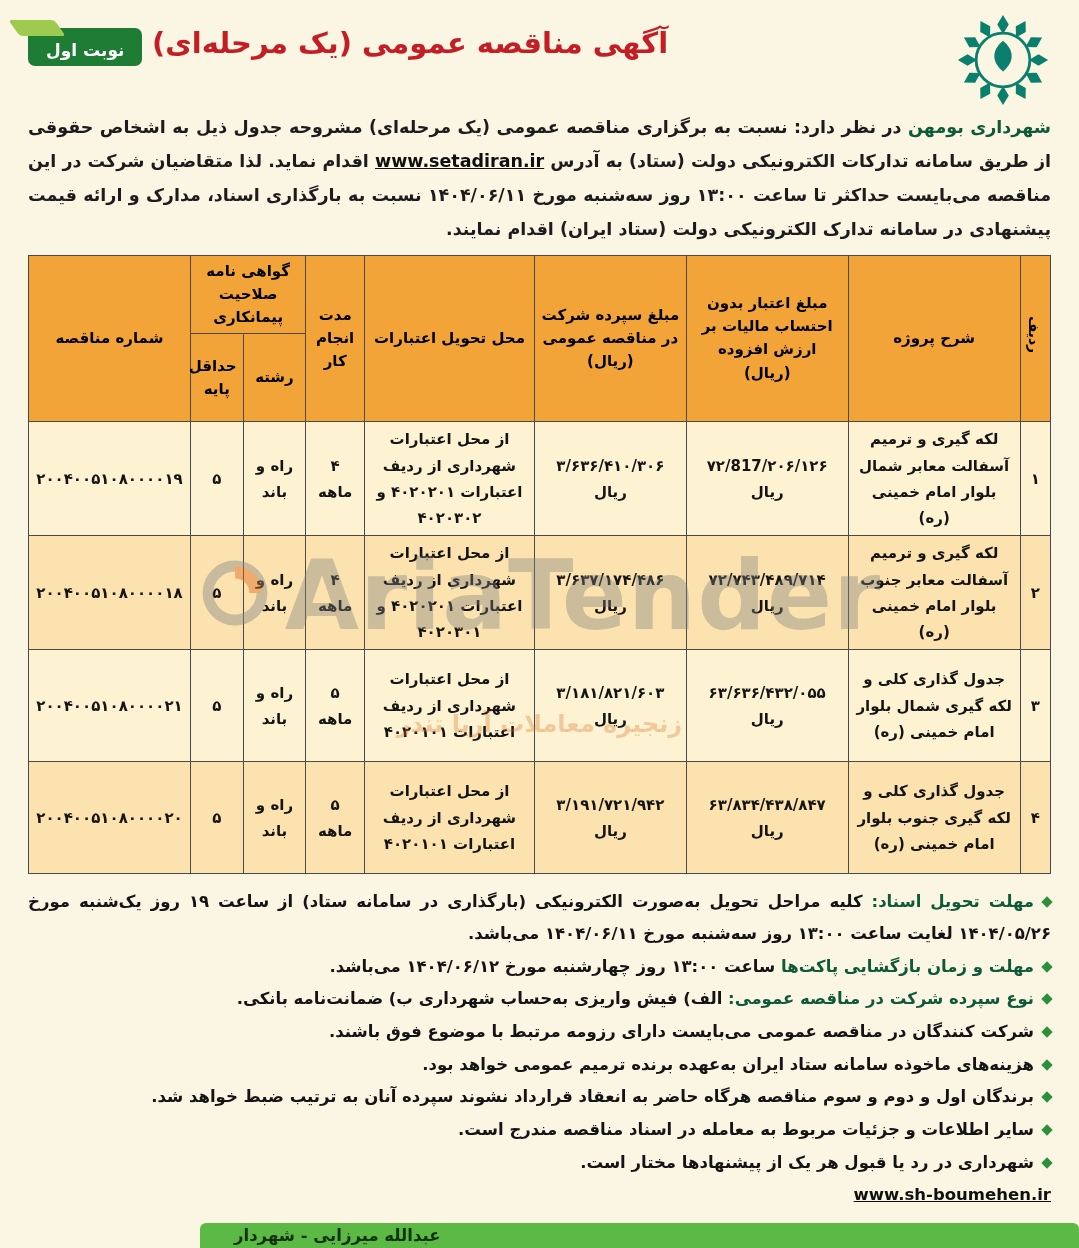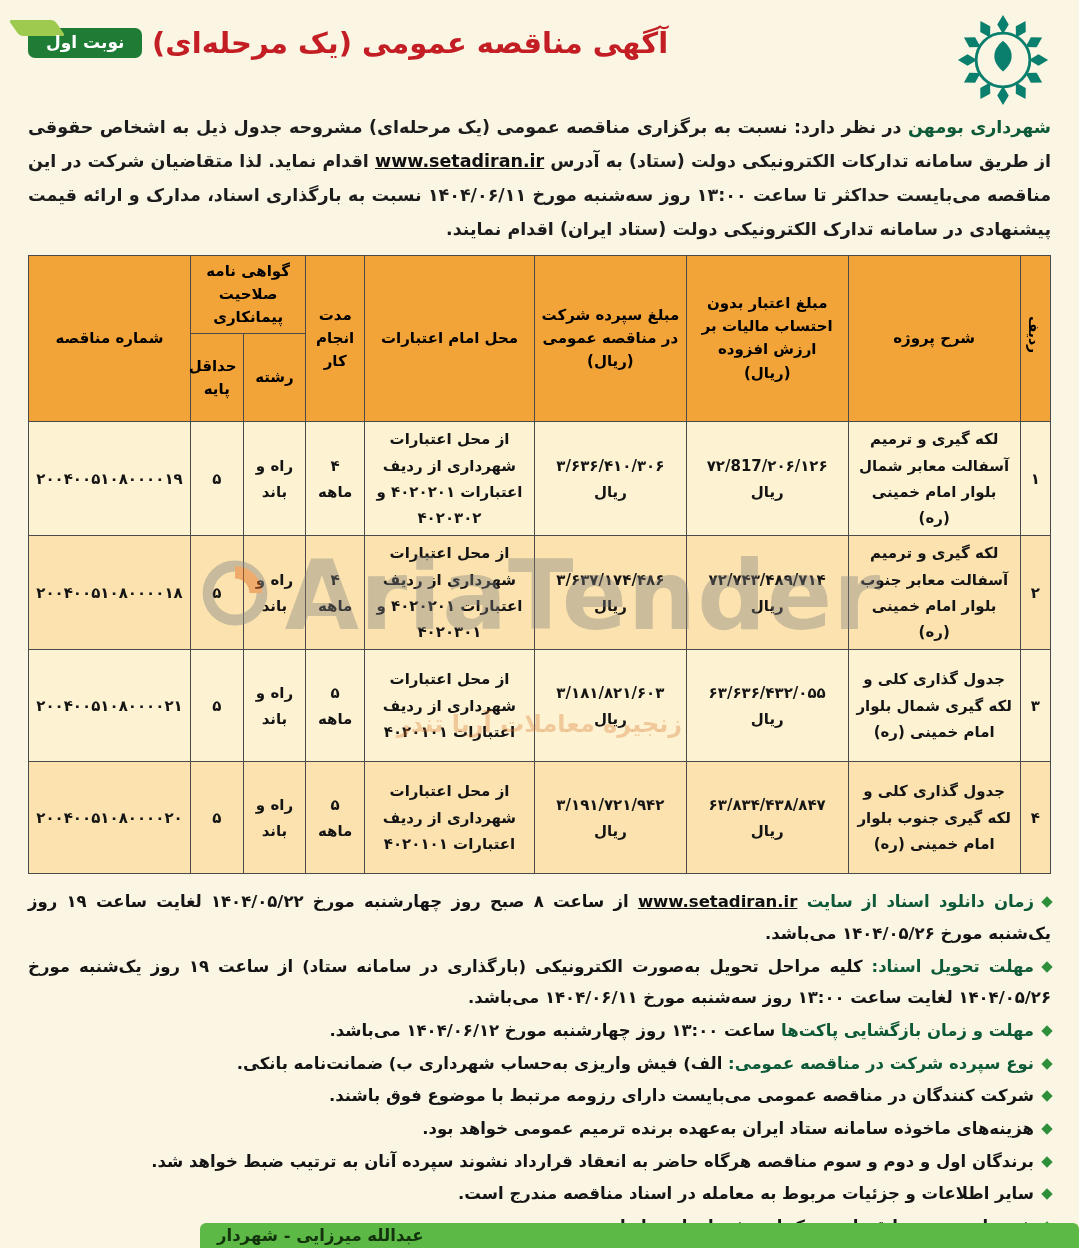--- a/index.html
+++ b/index.html
@@ -22,21 +22,21 @@
     overflow:hidden;background:var(--paper);
     font-family:"DejaVu Sans",sans-serif;font-weight:bold;color:var(--ink);
     position:relative;
   }
   .page{position:relative;width:100%;height:100%;padding:14px 28px 0;direction:rtl;}
 
   
   .header{position:relative;height:94px;}
   .badge{
     position:absolute;left:0;top:14px;background:var(--badge-green);color:#fff;
-    font-size:17px;padding:4px 18px 6px;border-radius:7px;z-index:2;white-space:nowrap;
+    font-size:17px;padding:12px 18px 6px;border-radius:7px;z-index:2;white-space:nowrap;
   }
   .badge::before{
     content:"";position:absolute;left:-14px;top:-8px;width:46px;height:16px;
     background:var(--badge-ribbon);transform:skewX(35deg);border-radius:3px;z-index:-1;
   }
   .title{
     position:absolute;left:122px;width:520px;top:12px;text-align:center;
     font-size:29px;color:var(--title-red);letter-spacing:0;
   }
   .logo{position:absolute;right:0;top:-2px;width:96px;height:96px;color:var(--logo-teal);}
@@ -79,21 +79,21 @@
     display:inline-block;width:8px;height:8px;background:#2e8f3a;
     transform:rotate(45deg);margin-left:9px;margin-bottom:1px;
   }
   .note-label{color:var(--note-label-green);}
   .note-text{color:#141414;}
 
   
   .footer-bar{
     position:absolute;bottom:0;left:200px;right:0;height:25px;
     background:var(--footer-green);border-radius:6px 6px 0 0;
-    display:flex;align-items:center;direction:ltr;padding-left:17px;z-index:3;
+    display:flex;align-items:center;direction:ltr;padding-left:34px;z-index:3;
   }
   .footer-bar span{font-size:16.5px;color:#12330c;}
 
   
   .watermark{
     position:absolute;top:540px;left:80px;width:920px;direction:ltr;text-align:center;
     font-size:96px;color:rgba(125,125,125,.38);z-index:5;pointer-events:none;
     letter-spacing:1px;display:flex;align-items:center;justify-content:center;gap:14px;
   }
   .wm-logo{opacity:.45;flex:0 0 auto;display:inline-block;}
@@ -148,21 +148,21 @@
       <col style="width:62px">
       <col style="width:52px">
       <col style="width:160px">
     </colgroup>
     <thead>
       <tr>
         <th rowspan="2"><span class="rot">ردیف</span></th>
         <th rowspan="2">شرح پروژه</th>
         <th rowspan="2">مبلغ اعتبار بدون احتساب مالیات بر ارزش افزوده (ریال)</th>
         <th rowspan="2">مبلغ سپرده شرکت در مناقصه عمومی (ریال)</th>
-        <th rowspan="2">محل امام اعتبارات</th>
+        <th rowspan="2">محل تحویل اعتبارات</th>
         <th rowspan="2">مدت انجام کار</th>
         <th colspan="2">گواهی نامه صلاحیت پیمانکاری</th>
         <th rowspan="2">شماره مناقصه</th>
       </tr>
       <tr>
         <th>رشته</th>
         <th>حداقل پایه</th>
       </tr>
     </thead>
     <tbody>
@@ -215,21 +215,20 @@
           <td>از محل اعتبارات شهرداری از ردیف اعتبارات ۴۰۲۰۱۰۱</td>
           <td>۵ ماهه</td>
           <td>راه و باند</td>
           <td>۵</td>
           <td>۲۰۰۴۰۰۵۱۰۸۰۰۰۰۲۰</td>
         </tr>
       </tbody>
   </table>
 
   <div class="notes">
-      <div class="note"><span class="bullet"></span><span class="note-label">زمان دانلود اسناد از سایت</span> <a class="url">www.setadiran.ir</a> <span class="note-text">از ساعت ۸ صبح روز چهارشنبه مورخ ۱۴۰۴/۰۵/۲۲ لغایت ساعت ۱۹ روز یک‌شنبه مورخ ۱۴۰۴/۰۵/۲۶ می‌باشد.</span> </div>
       <div class="note"><span class="bullet"></span><span class="note-label">مهلت تحویل اسناد:</span> <span class="note-text">کلیه مراحل تحویل به‌صورت الکترونیکی (بارگذاری در سامانه ستاد) از ساعت ۱۹ روز یک‌شنبه مورخ ۱۴۰۴/۰۵/۲۶ لغایت ساعت ۱۳:۰۰ روز سه‌شنبه مورخ ۱۴۰۴/۰۶/۱۱ می‌باشد.</span> </div>
       <div class="note"><span class="bullet"></span><span class="note-label">مهلت و زمان بازگشایی پاکت‌ها</span> <span class="note-text">ساعت ۱۳:۰۰ روز چهارشنبه مورخ ۱۴۰۴/۰۶/۱۲ می‌باشد.</span> </div>
       <div class="note"><span class="bullet"></span><span class="note-label">نوع سپرده شرکت در مناقصه عمومی:</span> <span class="note-text">الف) فیش واریزی به‌حساب شهرداری ب) ضمانت‌نامه بانکی.</span> </div>
       <div class="note"><span class="bullet"></span><span class="note-text">شرکت کنندگان در مناقصه عمومی می‌بایست دارای رزومه مرتبط با موضوع فوق باشند.</span> </div>
       <div class="note"><span class="bullet"></span><span class="note-text">هزینه‌های ماخوذه سامانه ستاد ایران به‌عهده برنده ترمیم عمومی خواهد بود.</span> </div>
       <div class="note"><span class="bullet"></span><span class="note-text">برندگان اول و دوم و سوم مناقصه هرگاه حاضر به انعقاد قرارداد نشوند سپرده آنان به ترتیب ضبط خواهد شد.</span> </div>
       <div class="note"><span class="bullet"></span><span class="note-text">سایر اطلاعات و جزئیات مربوط به معامله در اسناد مناقصه مندرج است.</span> </div>
       <div class="note"><span class="bullet"></span><span class="note-text">شهرداری در رد یا قبول هر یک از پیشنهادها مختار است.</span> </div>
       <div class="note"> <a class="url">www.sh-boumehen.ir</a>  </div>
     </div>

